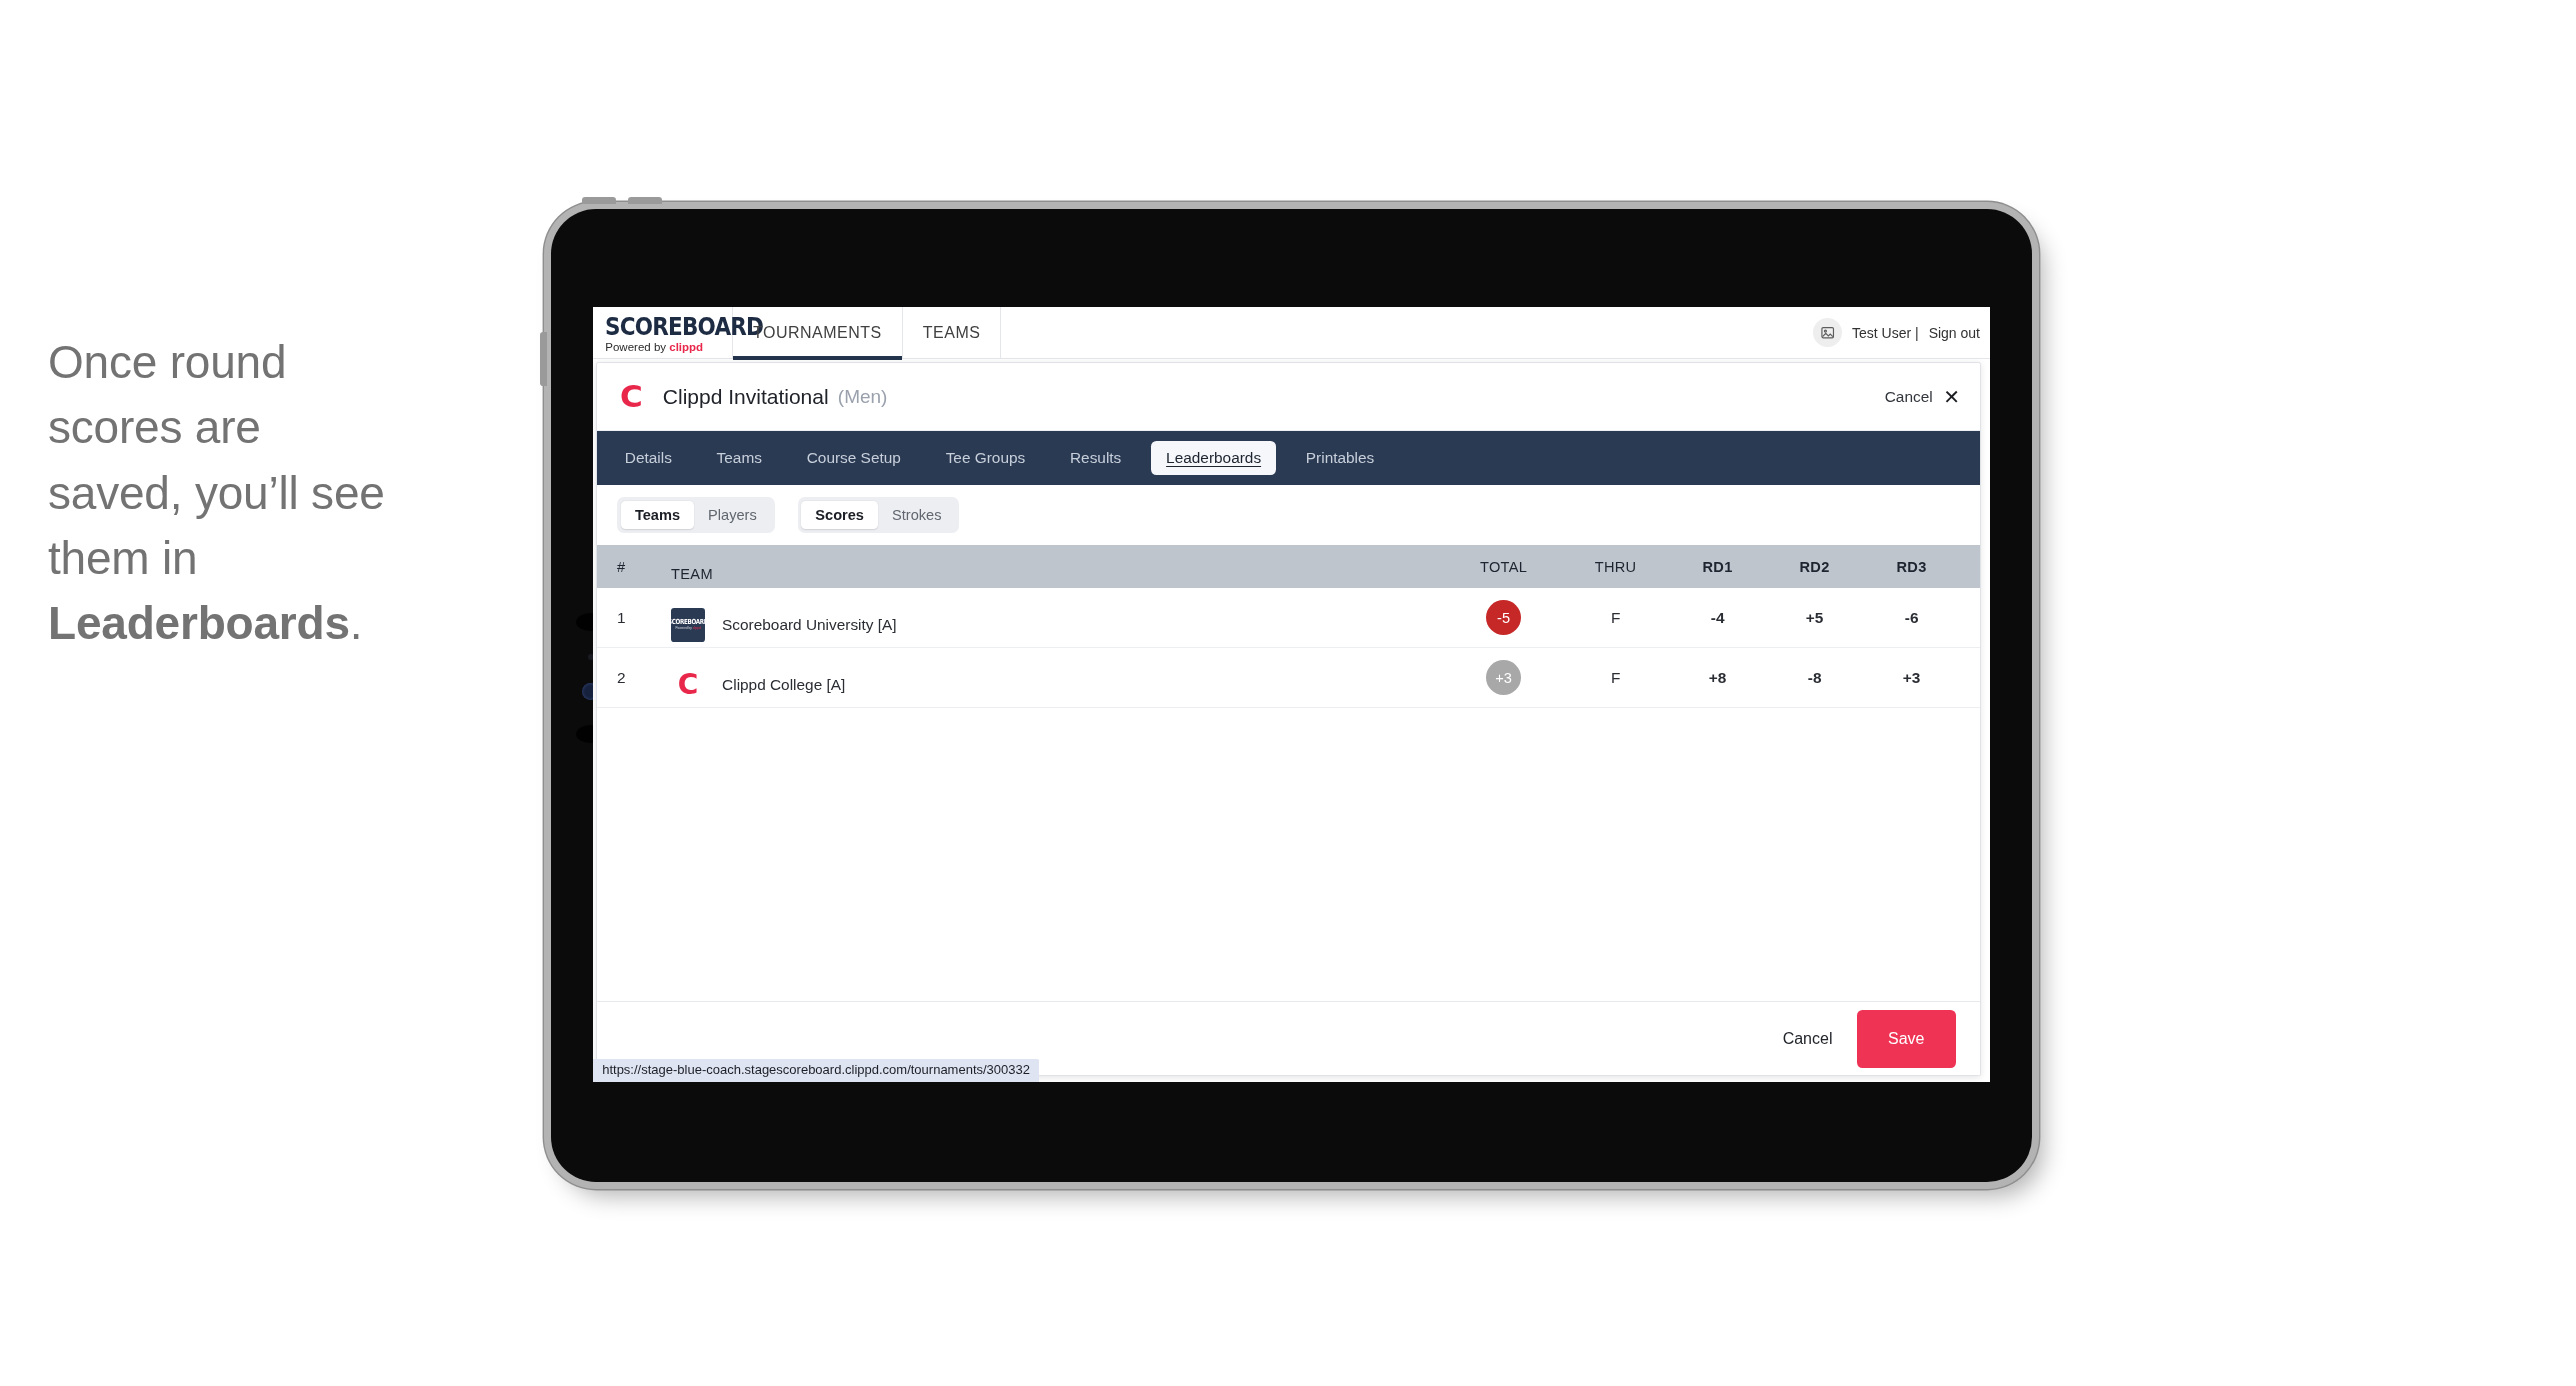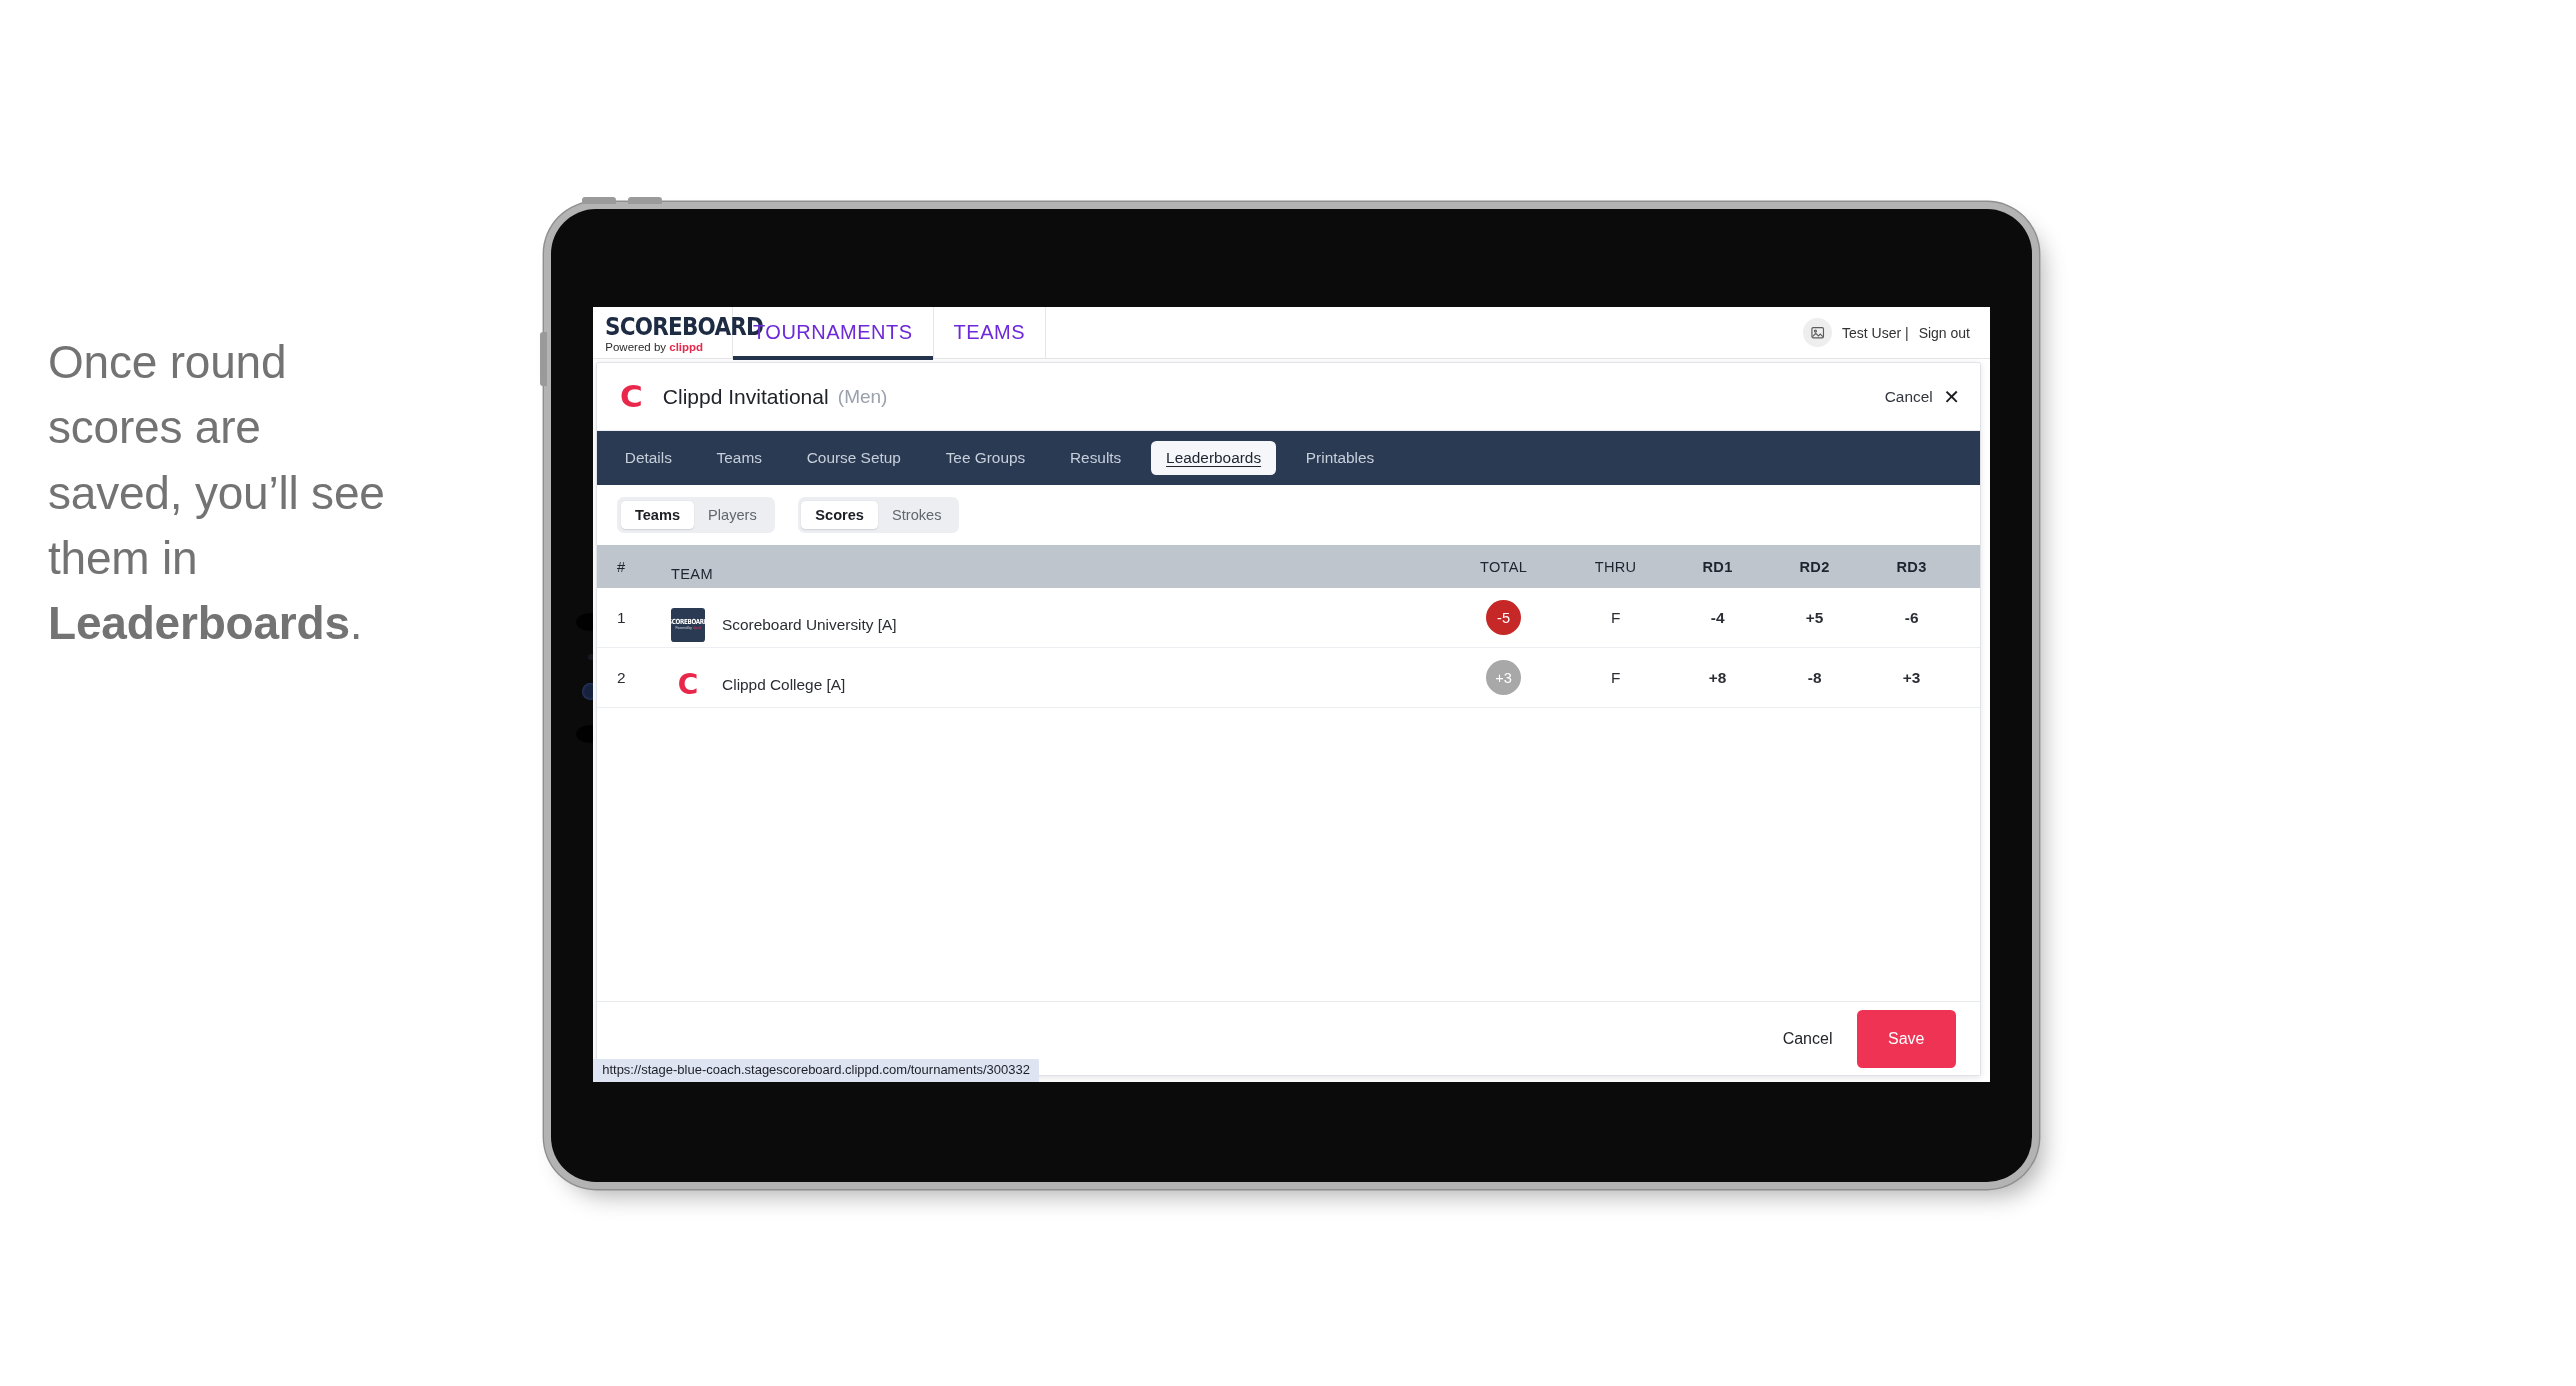--- a/index.html
+++ b/index.html
@@ -109,37 +109,37 @@
     font-size: 11.5px;
     color: #2b2b2b;
     margin-top: 2.3px;
     white-space: nowrap;
   }
   #logo-sub .brand { color: #e8274b; font-weight: 700; }
 
   .nav-tab {
     display: flex; align-items: center; justify-content: center;
     padding: 0 20px;
-    font-size: 20px;
+    font-size: 16px;
     letter-spacing: 0.5px;
-    color: #6d28d9;
+    color: #404040;
     border-right: 0.8px solid #e4e6ea;
     cursor: pointer;
     position: relative;
     white-space: nowrap;
   }
   .nav-tab.active::after {
     content: "";
     position: absolute; left: 0; right: 0; bottom: -1.5px;
     height: 3.1px; background: #24344d;
   }
   #appbar-spacer { flex: 1; }
   #user-area {
     display: flex; align-items: center; gap: 10px;
-    padding-right: 20px;
+    padding-right: 10px;
     font-size: 14px; color: #323232;
     white-space: nowrap;
   }
   #avatar {
     width: 29px; height: 29px; border-radius: 50%;
     background: #eeeeee;
     display: flex; align-items: center; justify-content: center;
     color: #5c5c5c;
   }
   #signout { cursor: pointer; }

